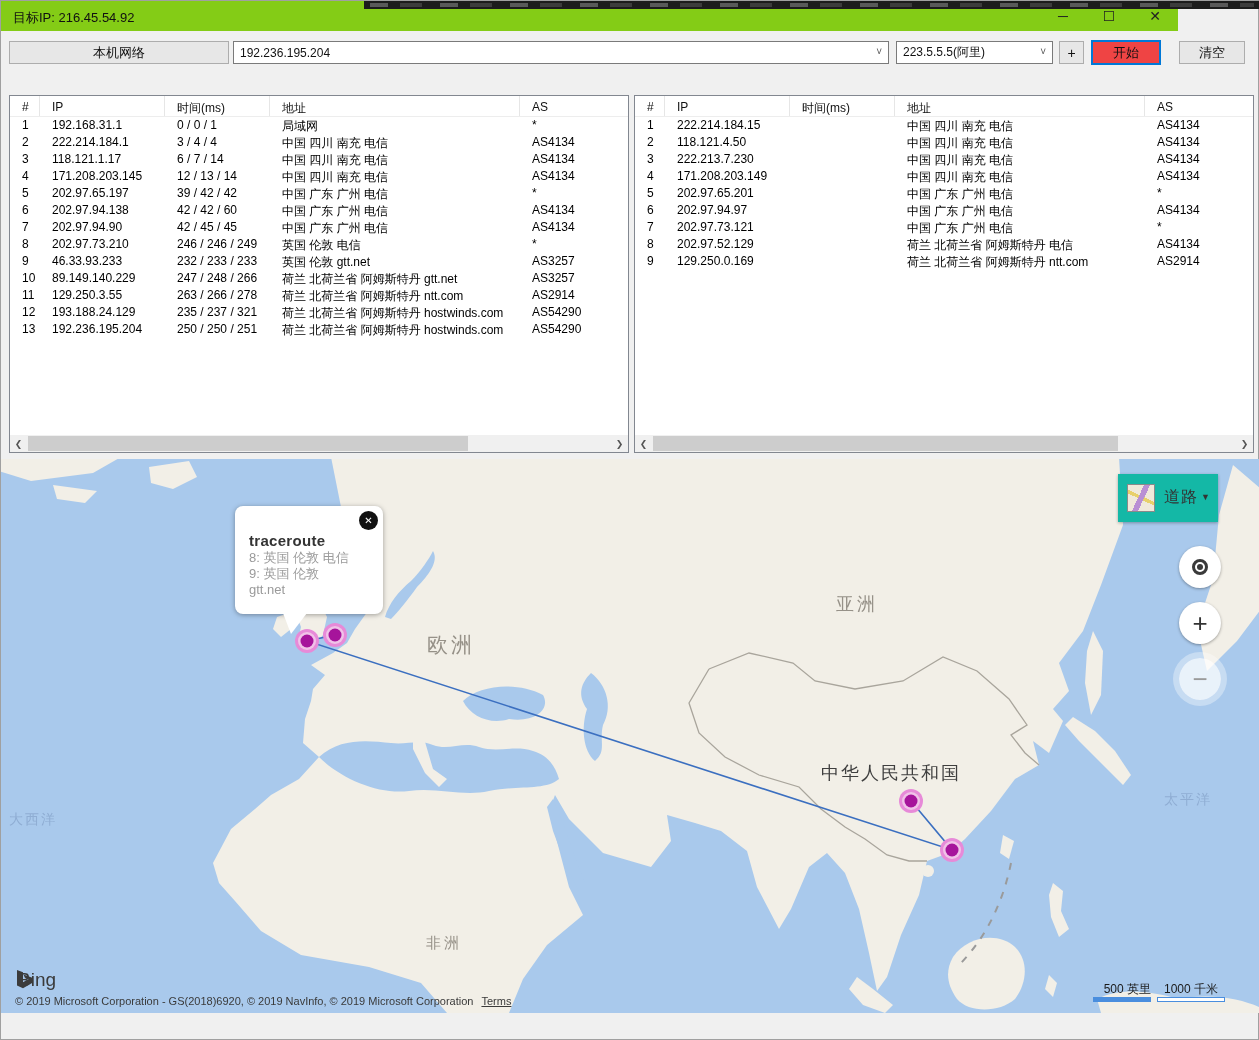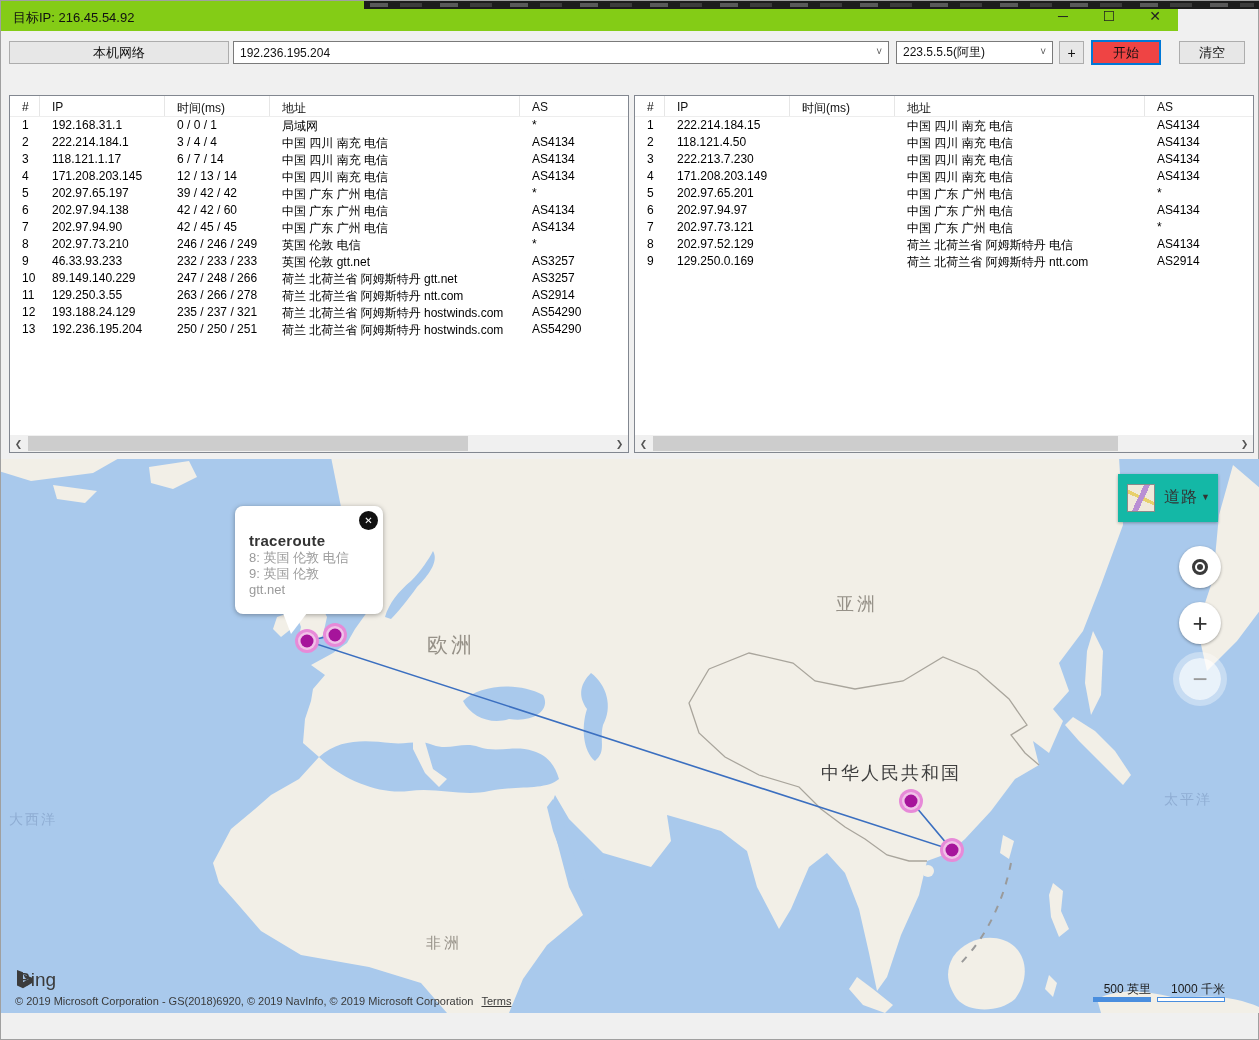--- a/index.html
+++ b/index.html
@@ -88,21 +88,21 @@
   #btn-zoomin { top:143px; font-size:26px; color:#333; font-weight:400; }
   #btn-zoomout { top:199px; font-size:26px; color:#9a9a9a; background:rgba(255,255,255,.75); box-shadow:0 0 0 6px rgba(255,255,255,.35); }
 
   
   .bing-logo { position:absolute; left:12px; top:510px; display:flex; align-items:center; }
   .bing-word { font-size:19px; color:#3a3a3a; margin-left:5px; }
   .copyright { position:absolute; left:14px; top:536px; font-size:11px; color:#3a3a3a; }
   .copyright a { color:#3a3a3a; text-decoration:underline; margin-left:8px;text-align:right; }
   .scale-group { position:absolute; top:522px; font-size:12px; color:#1a1a1a; }
   #scale-miles { left:1092px; width:58px; text-align:right; }
-  #scale-km { left:1156px; width:68px; text-align:right; }
+  #scale-km { left:1156px; width:68px; text-align:center; }
   .scale-bar-filled { position:absolute; left:0; top:16px; width:100%; height:5px; background:#4a8ede; }
   .scale-bar-outline { position:absolute; left:0; top:16px; width:100%; height:5px; background:#fff; border:1px solid #4a8ede; }
 
   
   .statusbar { position:absolute; left:0; top:1012px; width:1259px; height:28px; background:#f0f0f0; }
   .statusbar-text { position:absolute; left:8px; top:7px; font-size:13px; color:#000; }
 </style>
 </head>
 <body>
 

